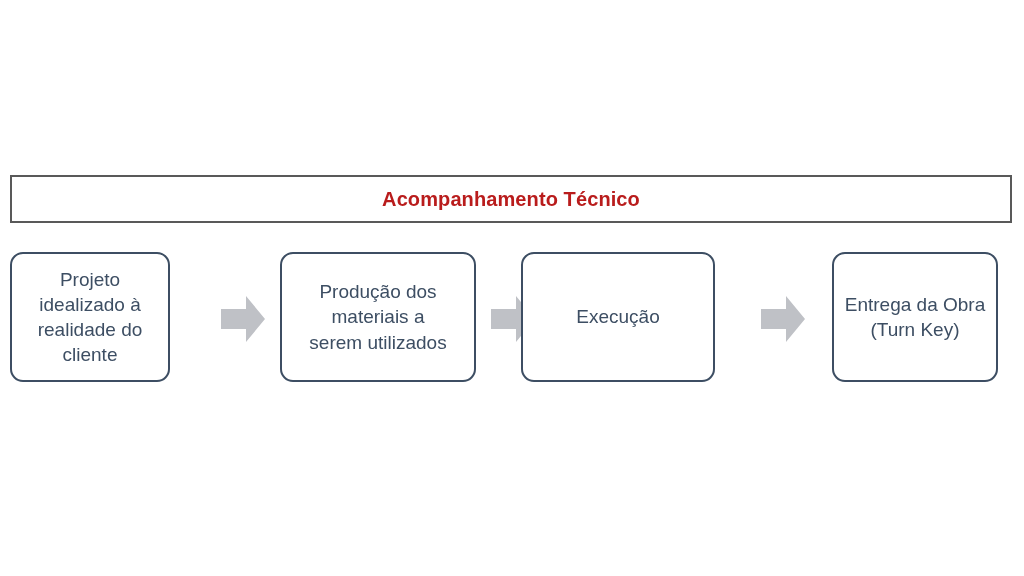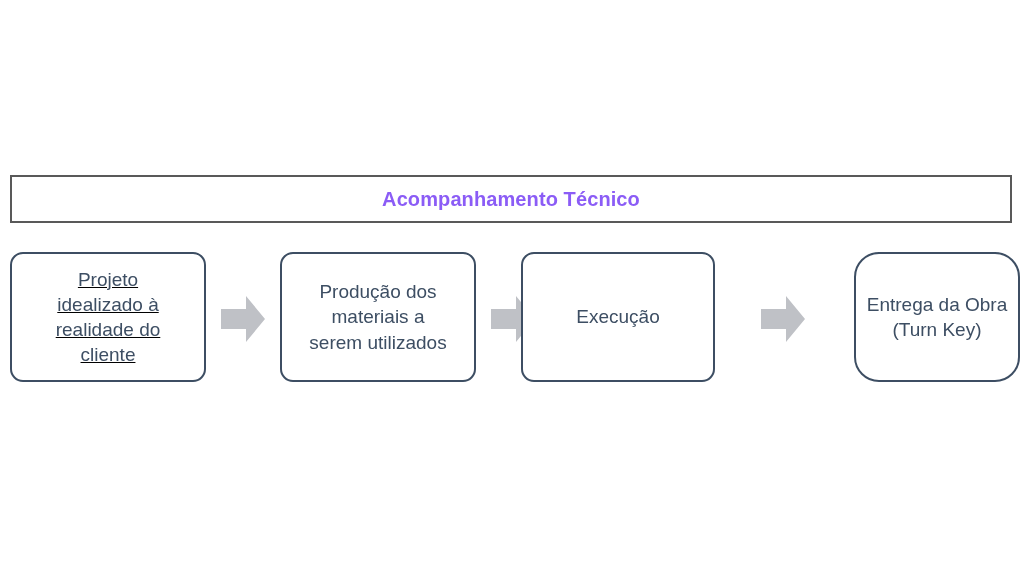--- a/index.html
+++ b/index.html
@@ -32,21 +32,21 @@
     box-sizing: border-box;
     background: #ffffff;
     border: 2px solid #595959;
     display: flex;
     align-items: center;
     justify-content: center;
   }
   .banner-title {
     font-size: 20px;
     font-weight: bold;
-    color: #8b5cf6;
+    color: #b91c1c;
     letter-spacing: 0.1px;
     line-height: 1;
     white-space: nowrap;
   }
 
   
   .step {
     position: absolute;
     top: 252px;
     height: 130px;
@@ -60,24 +60,24 @@
     padding: 4px 8px;
   }
   .step-label {
     font-size: 19px;
     line-height: 1.32;
     color: #3d4e63;
     text-align: center;
     white-space: pre-line;
   }
 
-  .step-1 { left: 10px;  width: 196px; text-decoration: underline; }
+  .step-1 { left: 10px;  width: 160px; }
   .step-2 { left: 280px; width: 196px; }
   .step-3 { left: 521px; width: 194px; }
-  .step-4 { left: 854px; width: 166px; border-radius: 25px; }
+  .step-4 { left: 832px; width: 166px; }
 
   
   .arrow {
     position: absolute;
     top: 296px;
     width: 44px;
     height: 46px;
   }
   .arrow svg { display: block; width: 44px; height: 46px; }
 

